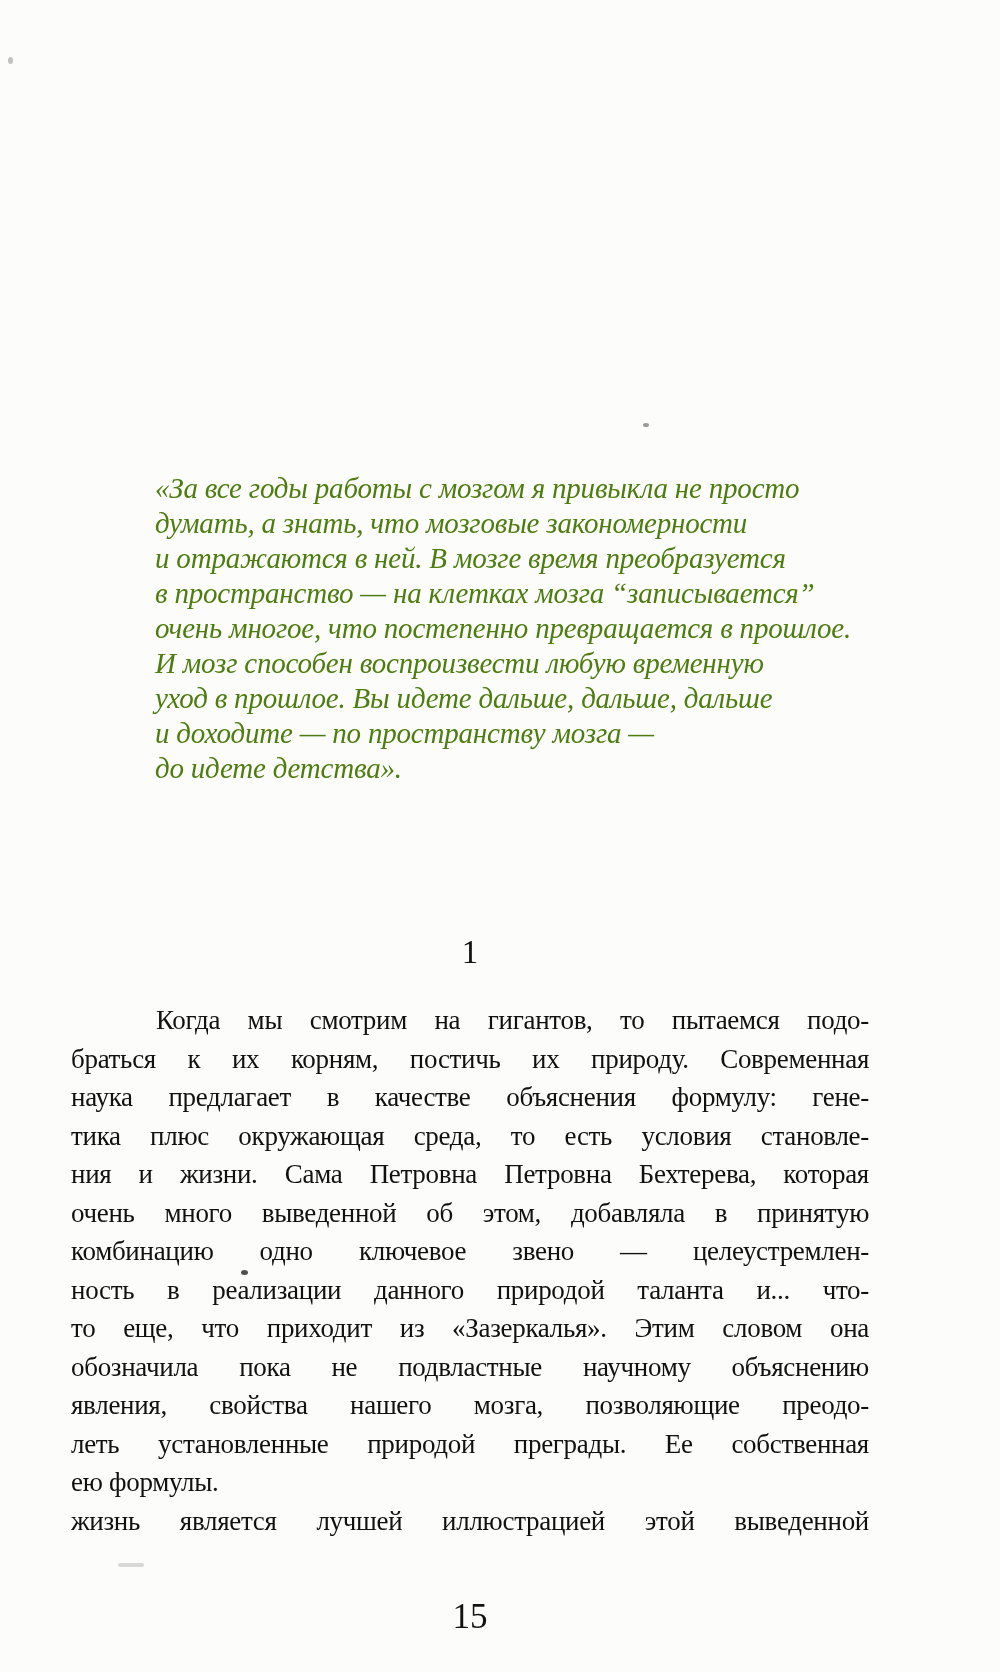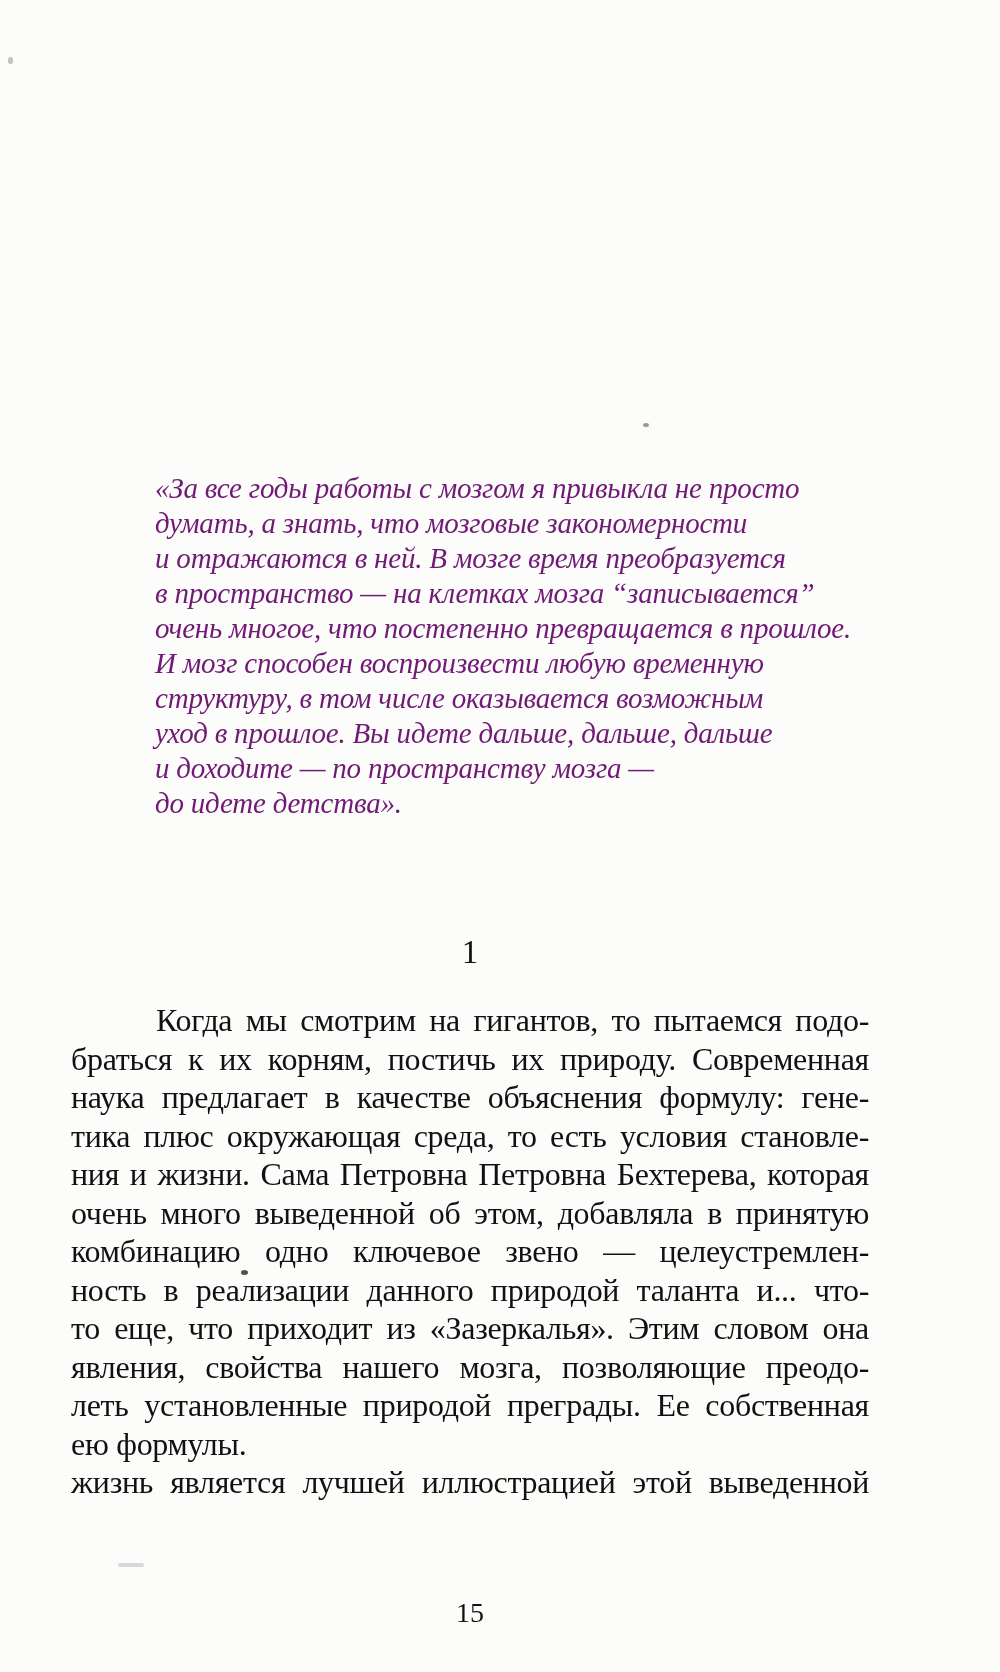--- a/index.html
+++ b/index.html
@@ -14,52 +14,52 @@
   }
   .epigraph {
     position: absolute;
     left: 155px;
     top: 471px;
     width: 720px;
     font-style: italic;
     font-size: 29px;
     line-height: 35px;
     letter-spacing: -0.2px;
-    color: #701a75;
+    color: #4d7c0f;
   }
   .eline { height: 35px; white-space: nowrap; }
   .section-number {
     position: absolute;
     left: 71px;
     top: 934px;
     width: 798px;
     text-align: center;
     font-size: 33px;
     color: #121212;
   }
   .bodytext {
     position: absolute;
     left: 71px;
     top: 1001px;
     width: 798px;
-    font-size: 32px;
+    font-size: 27px;
     line-height: 38.5px;
     letter-spacing: -0.3px;
     color: #111;
   }
   .bline { height: 38.5px; overflow: hidden; }
   .bline.justify { text-align: justify; text-align-last: justify; }
   .bline.indent { text-indent: 85px; }
   .page-number {
     position: absolute;
     left: 71px;
     top: 1597px;
     width: 798px;
     text-align: center;
-    font-size: 28px;
+    font-size: 35px;
     color: #121212;
   }
   .speck { position: absolute; border-radius: 50%; }
   .speck-a { left: 8px;   top: 57px;   width: 5px;  height: 7px;  background: #c2c2c2; }
   .speck-b { left: 643px; top: 423px;  width: 6px;  height: 4px;  background: #9a9a9a; }
   .speck-c { left: 241px; top: 1270px; width: 7px;  height: 5px;  background: #4f4f4f; }
   .speck-d { left: 118px; top: 1563px; width: 26px; height: 4px;  background: #d8d8d8; border-radius: 2px; }
 </style>
 </head>
 <body>
@@ -69,38 +69,38 @@
   <span class="speck speck-a"></span>
   <span class="speck speck-b"></span>
 
   <div class="epigraph">
     <div class="eline">«За все годы работы с мозгом я привыкла не просто</div>
     <div class="eline">думать, а знать, что мозговые закономерности</div>
     <div class="eline">и отражаются в ней. В мозге время преобразуется</div>
     <div class="eline">в пространство — на клетках мозга “записывается”</div>
     <div class="eline">очень многое, что постепенно превращается в прошлое.</div>
     <div class="eline">И мозг способен воспроизвести любую временную</div>
-    <div class="eline">структуру, в том числе оказывается возможным</div>
     <div class="eline">уход в прошлое. Вы идете дальше, дальше, дальше</div>
     <div class="eline">и доходите — по пространству мозга —</div>
     <div class="eline">до идете детства».</div>
   </div>
 
   <div class="section-number">1</div>
 
   <div class="bodytext">
     <div class="bline justify indent">Когда мы смотрим на гигантов, то пытаемся подо-</div>
     <div class="bline justify">браться к их корням, постичь их природу. Современная</div>
     <div class="bline justify">наука предлагает в качестве объяснения формулу: гене-</div>
     <div class="bline justify">тика плюс окружающая среда, то есть условия становле-</div>
     <div class="bline justify">ния и жизни. Сама Петровна Петровна Бехтерева, которая</div>
     <div class="bline justify">очень много выведенной об этом, добавляла в принятую</div>
     <div class="bline justify">комбинацию одно ключевое звено — целеустремлен-</div>
     <div class="bline justify">ность в реализации данного природой таланта и... что-</div>
     <div class="bline justify">то еще, что приходит из «Зазеркалья». Этим словом она</div>
+    <div class="bline justify">обозначила пока не подвластные научному объяснению</div>
     <div class="bline justify">явления, свойства нашего мозга, позволяющие преодо-</div>
     <div class="bline justify">леть установленные природой преграды. Ее собственная</div>
     <div class="bline">ею формулы.</div>
     <div class="bline justify">жизнь является лучшей иллюстрацией этой выведенной</div>
   </div>
 
   <span class="speck speck-c"></span>
   <span class="speck speck-d"></span>
 
   <div class="page-number">15</div>

